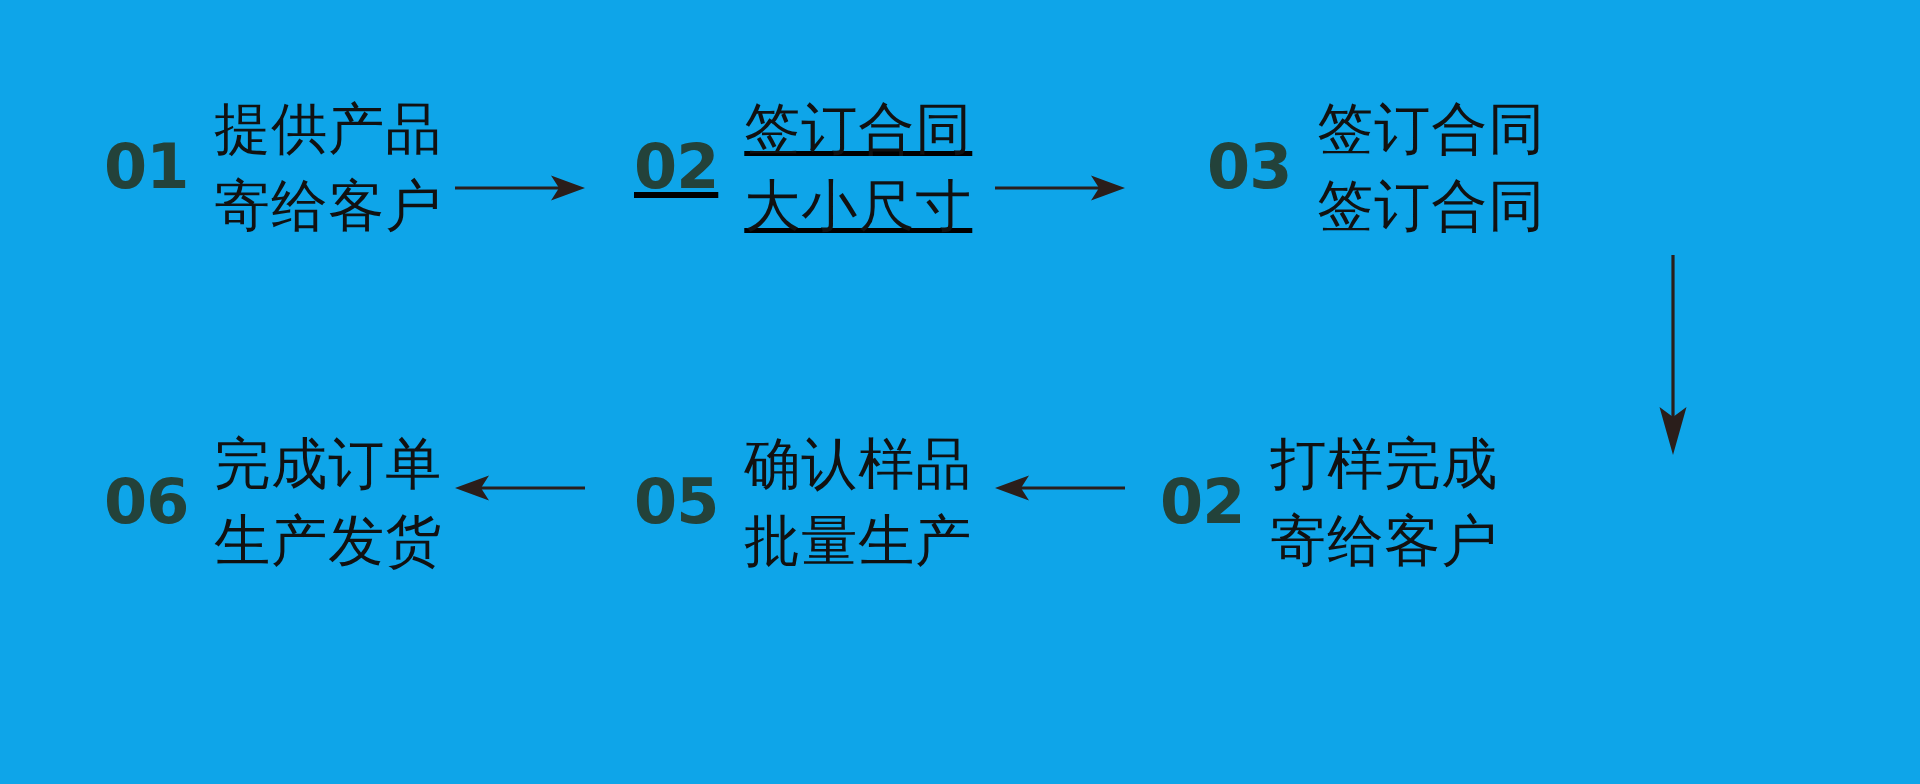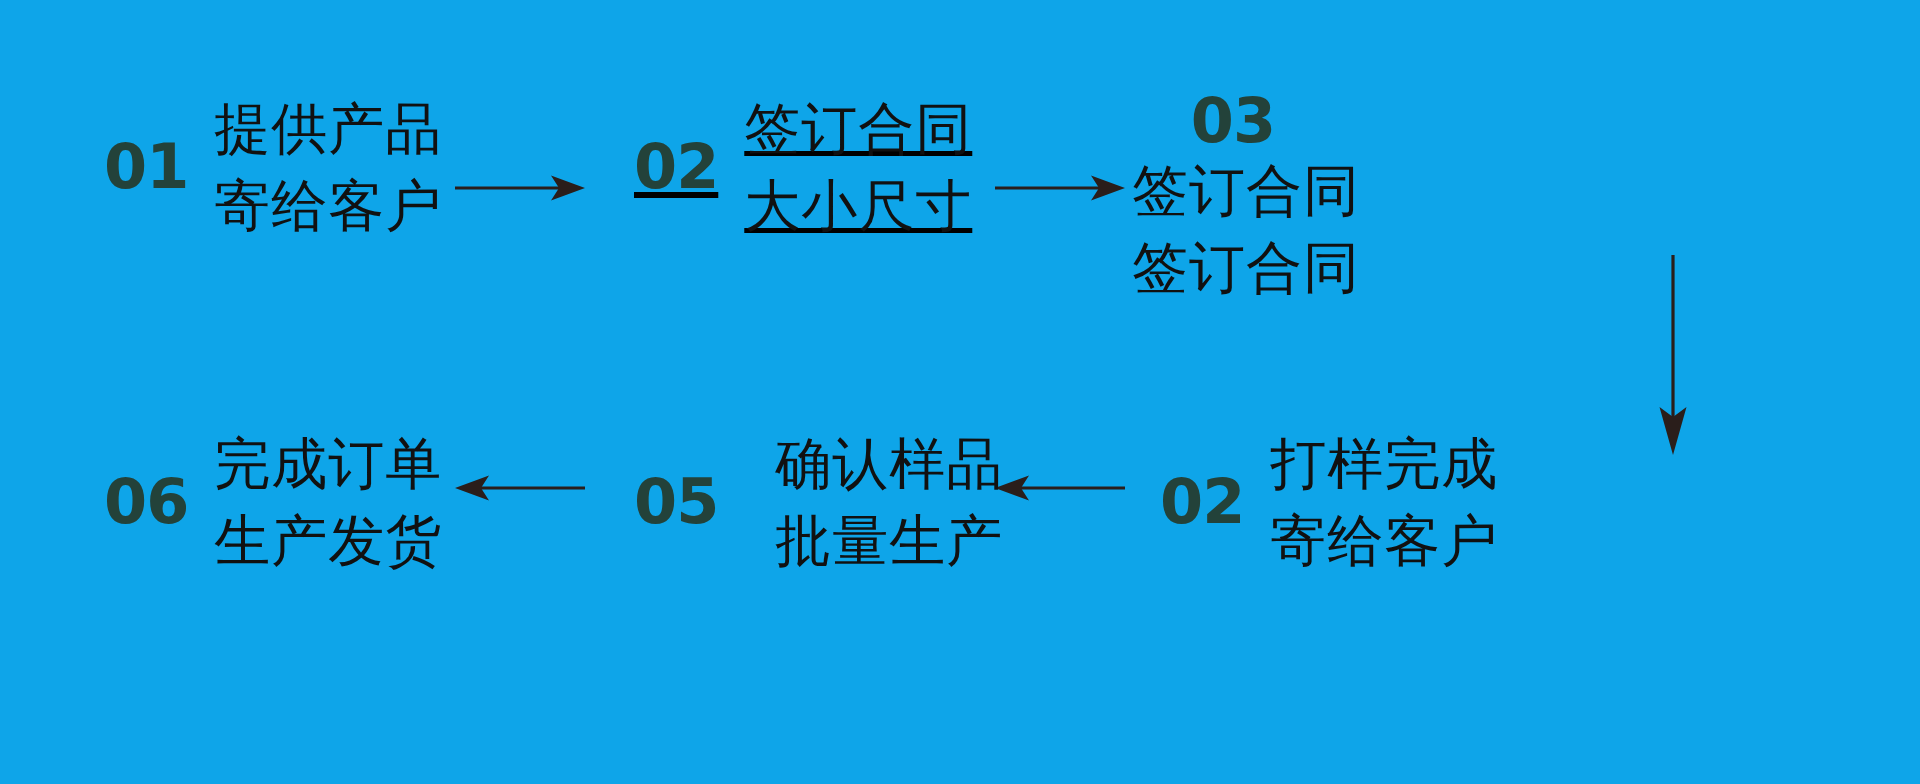--- a/index.html
+++ b/index.html
@@ -58,23 +58,23 @@
 
   
   .arrow {
     position: absolute;
   }
   .arrow svg { display: block; overflow: visible; }
 
   
   .s01 { left: 104px;  top: 90px;  }
   .s02 { left: 634px;  top: 90px; text-decoration: underline;  }
-  .s03 { left: 1132px; top: 90px; flex-direction: column;  }
+  .s03 { left: 1207px; top: 90px;  }
   .s04 { left: 1160px; top: 425px; }
-  .s05 { left: 634px;  top: 425px; gap: 31px; }
+  .s05 { left: 634px;  top: 425px; }
   .s06 { left: 104px;  top: 425px; }
 
   .a-01-02 { left: 455px;  top: 170px; }
   .a-02-03 { left: 995px;  top: 170px; }
   .a-03-04 { left: 1655px; top: 255px; }
   .a-04-05 { left: 995px;  top: 470px; }
   .a-05-06 { left: 455px;  top: 470px; }
 </style>
 </head>
 <body>

